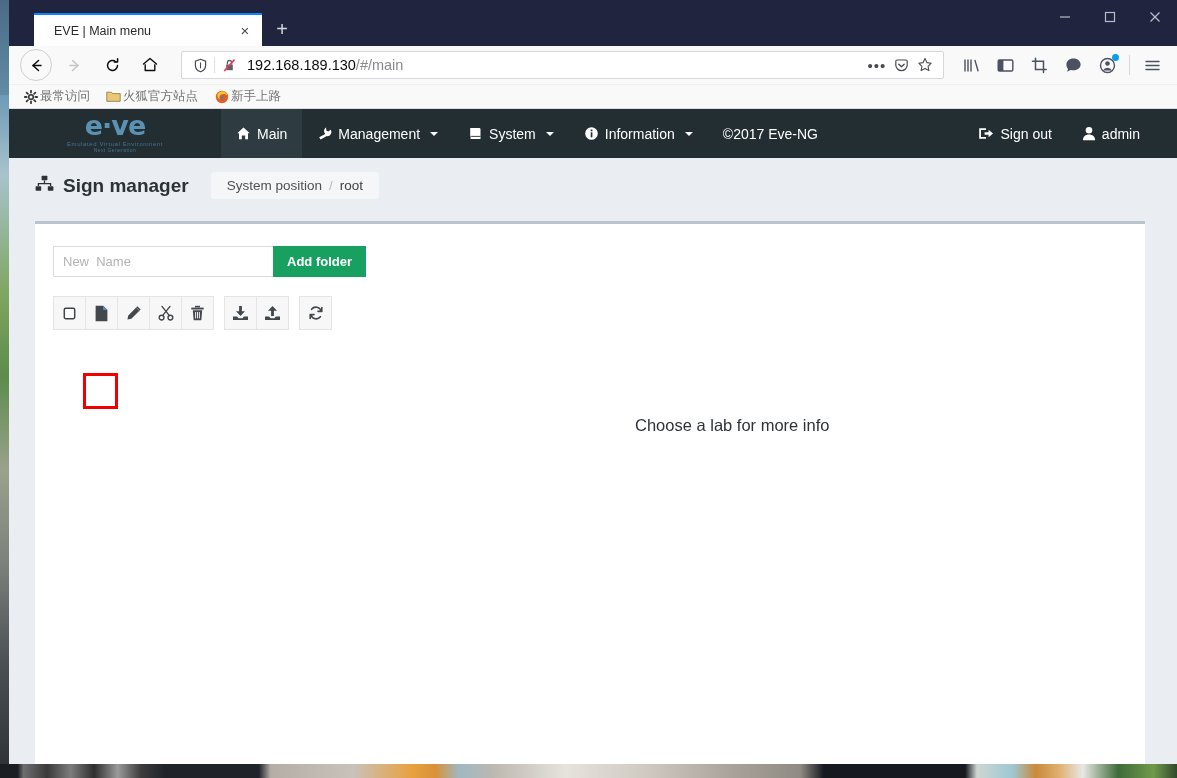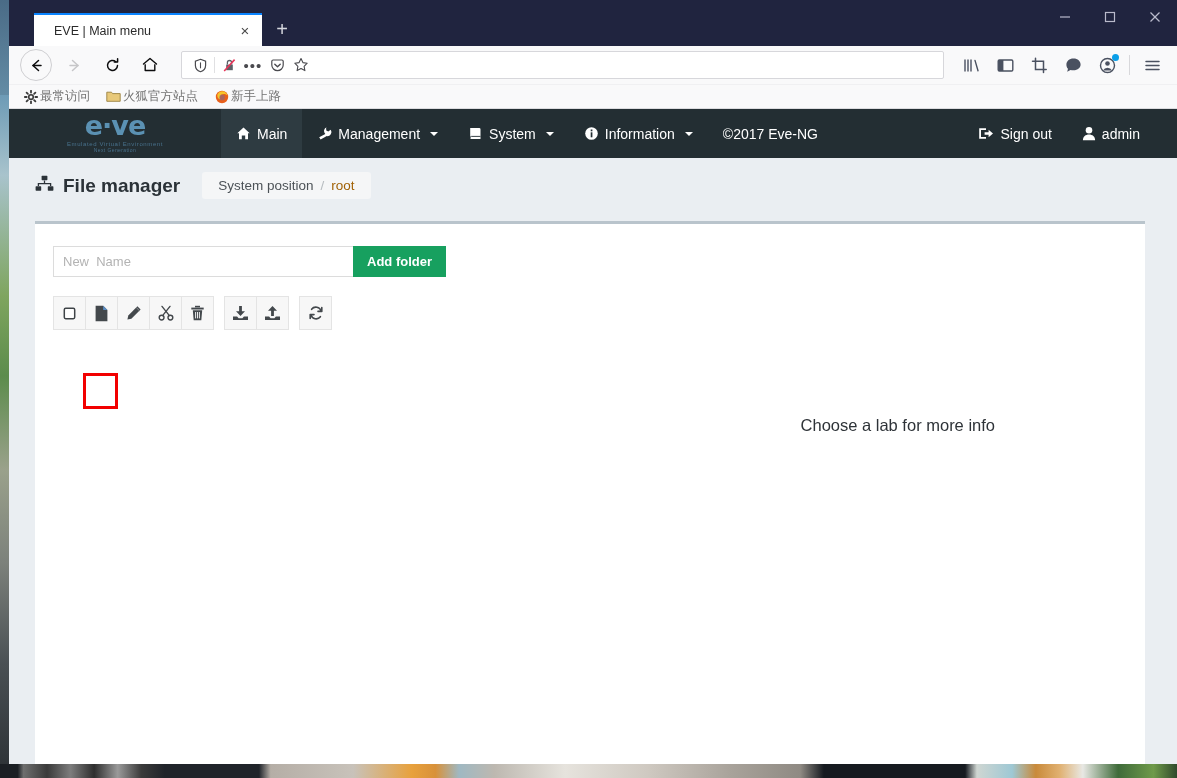--- a/index.html
+++ b/index.html
@@ -175,34 +175,34 @@
   #page-title {
     display: flex; align-items: center; gap: 9px;
     font-size: 19px; font-weight: 700; color: #2b3238;
   }
   #breadcrumb {
     margin-left: 22px; background: #f5f6f7; border-radius: 3px;
     padding: 6px 16px; font-size: 13.5px; color: #4c5257;
     display: flex; align-items: center; gap: 7px;
   }
   #breadcrumb .sep { color: #b6bbbf; }
-  #breadcrumb .crumb-link { color: #a16207; }
+  #breadcrumb .crumb-link { color: #404040; }
 
   
   #content-panel {
     position: absolute; left: 26px; top: 112px;
     width: 1110px; height: 558px;
     background: #ffffff;
     border-top: 3px solid #b9c4cc;
   }
   #fm-left { position: absolute; left: 0; top: 0; width: 600px; }
 
   #newfolder-row { display: flex; margin: 22px 0 0 18px; }
   #newname-input {
-    width: 300px; height: 31px;
+    width: 220px; height: 31px;
     border: 1px solid #dcdcdc; border-right: none;
     padding: 0 9px; font-size: 13px; color: #333;
     background: #fff; outline: none;
     font-family: "Liberation Sans", sans-serif;
   }
   #newname-input::placeholder { color: #b3b3b3; }
   #add-folder-btn {
     height: 31px; padding: 0 14px;
     background: #17a05f; color: #ffffff;
     border: none; font-size: 13px; font-weight: 700;
@@ -221,21 +221,21 @@
   .btn-group .fm-btn:first-child { margin-left: 0; }
   .btn-group + .btn-group { margin-left: 10px; }
   #highlight-box {
     position: absolute;
     left: 74px; top: 264px; width: 35px; height: 36px;
     border: 3px solid #f20000; pointer-events: none;
   }
 
   #lab-hint {
     position: absolute; left: 600px; top: 192px; width: 360px;
-    text-align: right; font-size: 16.5px; color: #2e3338;
+    text-align: left; font-size: 16.5px; color: #2e3338;
   }
 </style>
 </head>
 <body>
 
 <div id="desktop-bg"></div>
 <div id="wallpaper-left"></div>
 <div id="wallpaper-bottom"></div>
 
 <div id="browser-window">
@@ -302,20 +302,21 @@
           </svg>
       </span>
       <span id="urlbar-divider"></span>
       <span class="url-icon">
         <svg width="15" height="15" viewBox="0 0 15 15">
           <path d="M4.2 6.6 L10.8 6.6 L10.8 12.2 L4.2 12.2 Z" fill="#5b6067"></path>
           <path d="M5.4 6.6 L5.4 4.6 A2.1 2.1 0 0 1 9.6 4.6 L9.6 6.6" fill="none" stroke="#5b6067" stroke-width="1.3"></path>
           <line x1="2.2" y1="13" x2="12.6" y2="1.6" stroke="#e8375a" stroke-width="1.6"></line>
         </svg>
       </span>
+      <span id="urltext"><span>192.168.189.130</span><span class="dim">/#/main</span></span>
       <span class="url-act" style="font-size:15px;letter-spacing:1px;">•••</span>
       <span class="url-act">
         <svg width="15" height="15" viewBox="0 0 15 15">
             <path d="M1.8 3.2 A1.3 1.3 0 0 1 3.1 2 L11.9 2 A1.3 1.3 0 0 1 13.2 3.2 L13.2 7 A5.7 5.7 0 0 1 1.8 7 Z" fill="none" stroke="currentColor" stroke-width="1.2"></path>
             <path d="M4.8 6.2 L7.5 8.8 L10.2 6.2" fill="none" stroke="currentColor" stroke-width="1.4" stroke-linecap="round" stroke-linejoin="round"></path>
           </svg>
       </span>
       <span class="url-act">
         <svg width="16" height="16" viewBox="0 0 16 16">
             <path d="M8 1.6 L9.9 5.6 L14.2 6.2 L11.1 9.3 L11.9 13.6 L8 11.5 L4.1 13.6 L4.9 9.3 L1.8 6.2 L6.1 5.6 Z" fill="none" stroke="currentColor" stroke-width="1.1" stroke-linejoin="round"></path>
@@ -491,21 +492,21 @@
     <div id="page-header">
       <div id="page-title">
         <span>
           <svg width="19" height="17" viewBox="0 0 19 17">
               <rect x="6.6" y="0.8" width="5.8" height="4.4" rx="0.6" fill="#2b3238"></rect>
               <rect x="0.6" y="11.3" width="5.6" height="4.4" rx="0.6" fill="#2b3238"></rect>
               <rect x="12.8" y="11.3" width="5.6" height="4.4" rx="0.6" fill="#2b3238"></rect>
               <path d="M9.5 5.4 L9.5 8.6 M3.4 11.1 L3.4 8.6 L15.6 8.6 L15.6 11.1" fill="none" stroke="#2b3238" stroke-width="1.3"></path>
             </svg>
         </span>
-        <span>File manager</span>
+        <span>Sign manager</span>
       </div>
       <div id="breadcrumb">
         <span>System position</span>
         <span class="sep">/</span>
         <span class="crumb-link">root</span>
       </div>
     </div>
 
     <div id="content-panel">
       <div id="fm-left">

